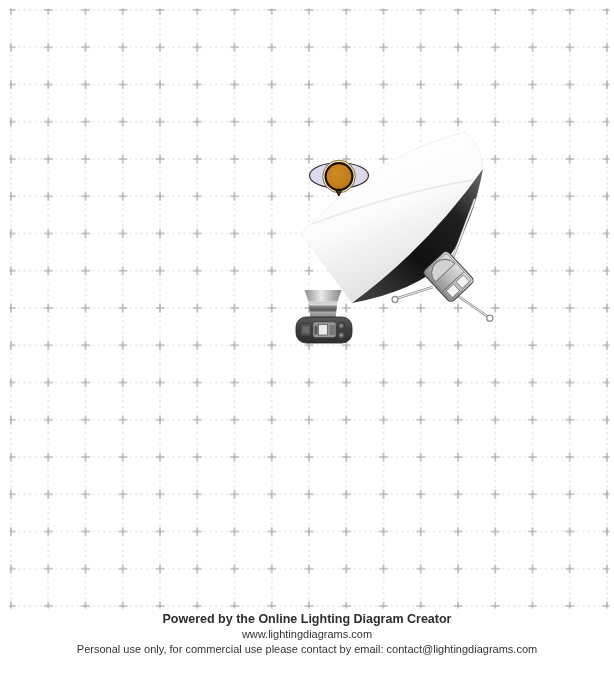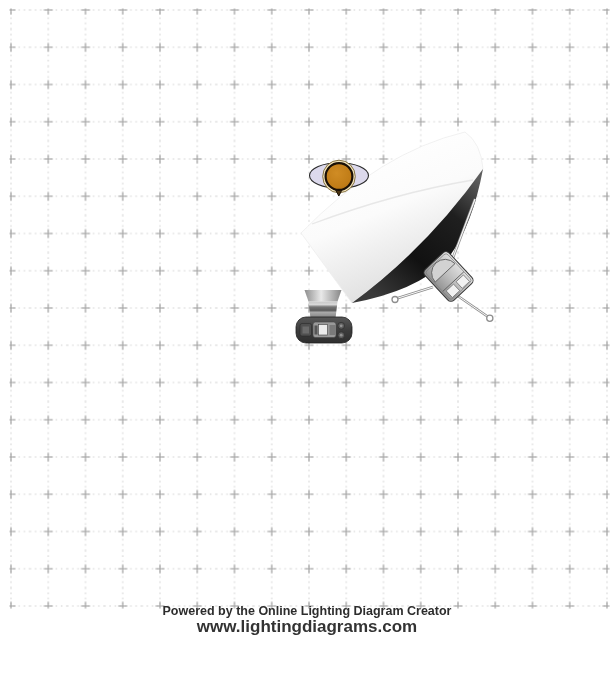--- a/index.html
+++ b/index.html
@@ -1,21 +1,21 @@
 <!DOCTYPE html>
 <html><head>
 <meta charset="utf-8">
 <style>
   html,body{margin:0;padding:0;background:#ffffff;}
   body{width:614px;height:674px;position:relative;overflow:hidden;
        font-family:"Liberation Sans",sans-serif;}
   .canvas-wrap{position:absolute;left:0;top:0;width:614px;height:614px;}
   .footer{position:absolute;left:0;top:604px;width:614px;text-align:center;color:#333333;}
-  .footer .f-bold{font-size:12.5px;line-height:15px;font-weight:bold;color:#2d2d2d;}
-  .footer .f-reg{font-size:17px;line-height:15.3px;font-weight:bold;}
+  .footer .f-bold{font-size:12.5px;line-height:15px;font-weight:bold;color:#2d2d2d;margin-top:8px;}
+  .footer .f-reg{font-size:11px;line-height:15.3px;font-weight:normal;}
 </style>
 </head>
 <body>
 
 <div class="canvas-wrap">
 <svg width="614" height="614" viewBox="0 0 614 614" xmlns="http://www.w3.org/2000/svg">
   <defs>
     <pattern id="gridPat" width="37.25" height="37.25" x="-7.625" y="-8.625" patternUnits="userSpaceOnUse">
       <path d="M0,18.625 H37.25" fill="none" stroke-width="1" stroke-dasharray="1.6 3.6" stroke="#d2d2d2"></path>
       <path d="M18.625,0 V37.25" fill="none" stroke-width="1" stroke-dasharray="1.6 3.6" stroke="#d2d2d2"></path>
@@ -114,13 +114,14 @@
     <circle cx="341.2" cy="325.8" r="1.4" fill="#929292"></circle>
     <circle cx="341.2" cy="335.2" r="3.4" fill="#5e5e5e" stroke="#2e2e2e" stroke-width="0.8"></circle>
     <circle cx="341.2" cy="335.2" r="1.4" fill="#929292"></circle>
   </g>
 </svg>
 </div>
 
 <div class="footer">
   <div class="f-bold">Powered by the Online Lighting Diagram Creator</div>
   <div class="f-reg">www.lightingdiagrams.com</div>
+  <div class="f-reg">Personal use only, for commercial use please contact by email: contact@lightingdiagrams.com</div>
 </div>
 
 </body></html>

